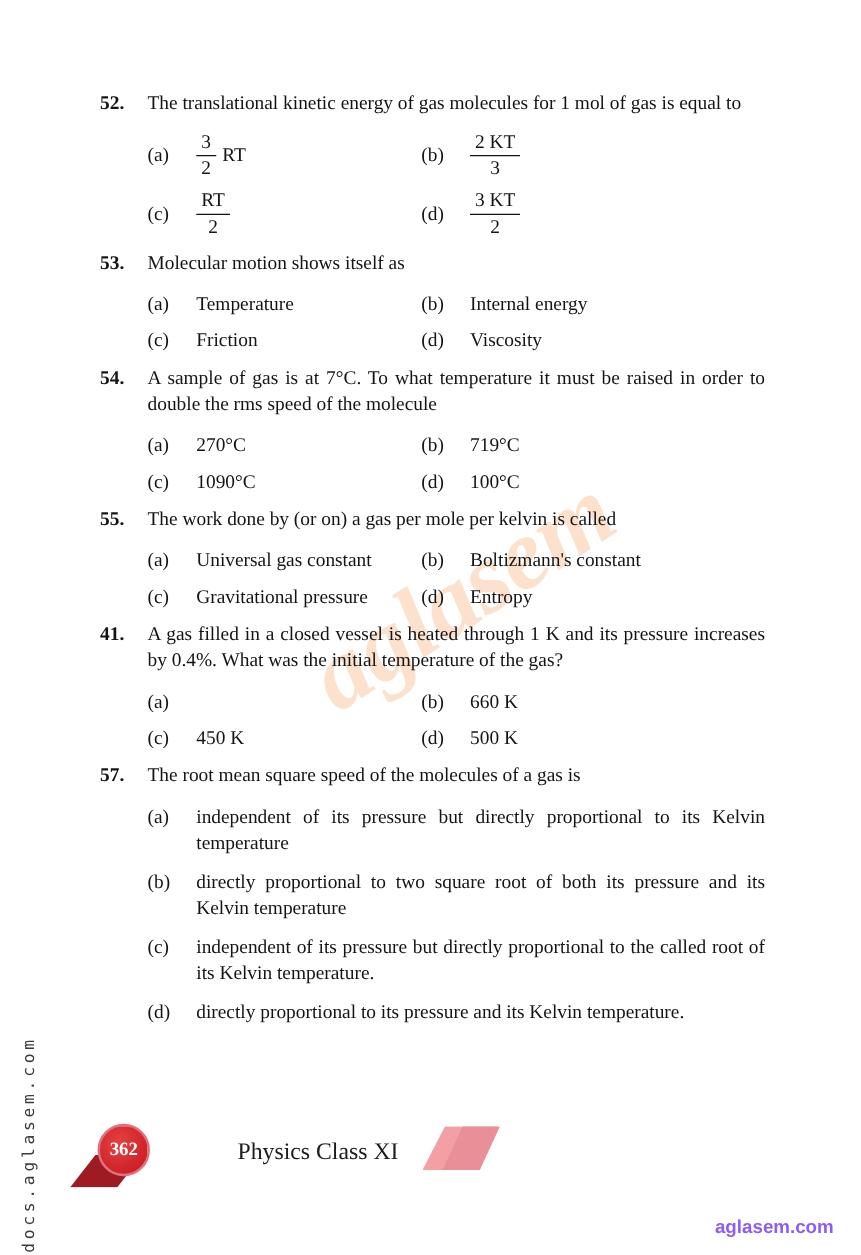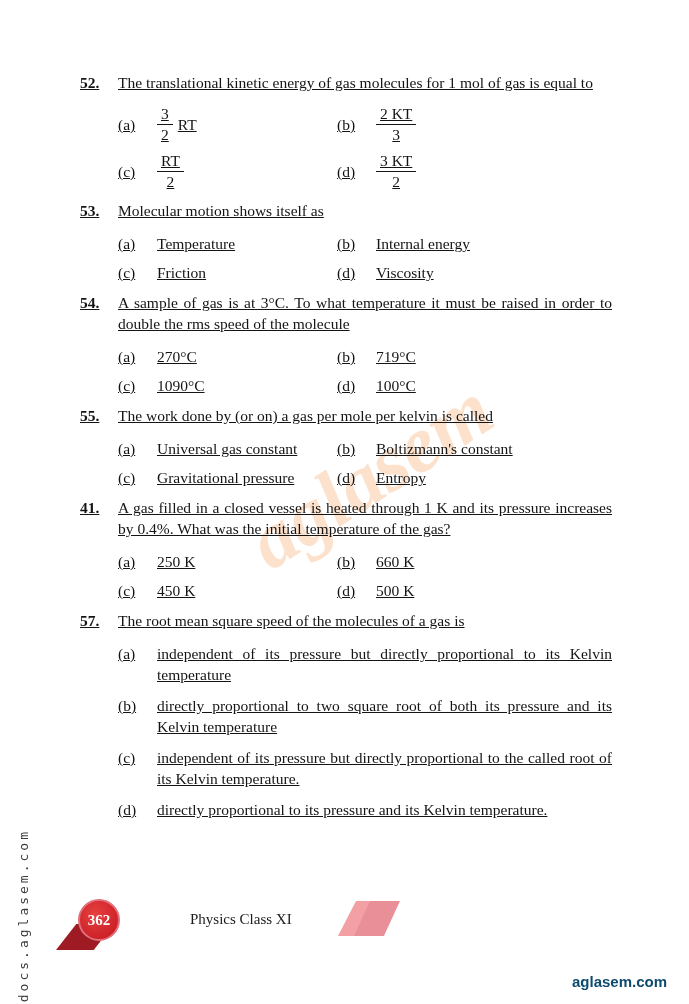--- a/index.html
+++ b/index.html
@@ -14,21 +14,20 @@
     font-size: 15.5px;
     color: #141414;
     overflow: hidden;
   }
   .content {
     position: absolute;
     left: 80px;
     top: 72px;
     width: 532px;
     z-index: 2;
-    text-decoration: underline;
   }
   .question { margin-bottom: 9px; }
   .q-head { display: flex; line-height: 21px; }
   .q-num { width: 38px; flex: none; font-weight: 700; }
   .q-text { flex: 1; text-align: justify; }
   .opts {
     margin-left: 38px;
     margin-top: 12px;
     display: grid;
     grid-template-columns: 219px 1fr;
@@ -101,21 +100,21 @@
     display: flex;
     align-items: center;
     justify-content: center;
     z-index: 4;
   }
   .footer-title {
     position: absolute;
     left: 190px;
     top: 911px;
     z-index: 4;
-    font-size: 15px;
+    font-size: 19px;
     color: #1c1c1c;
   }
   .pink-shape-1 {
     position: absolute;
     left: 338px;
     top: 901px;
     width: 60px;
     height: 35px;
     background: #f2a0a4;
     clip-path: polygon(30% 0, 100% 0, 70% 100%, 0 100%);
@@ -132,21 +131,21 @@
     z-index: 3;
   }
   .brand {
     position: absolute;
     right: 22px;
     bottom: 14px;
     z-index: 4;
     font-family: "Liberation Sans", sans-serif;
     font-weight: 700;
     font-size: 15px;
-    color: #0c4a6e;
+    color: #8b5cf6;
   }
 </style>
 </head>
 <body>
 
 <div class="page">
 
   <div class="watermark">aglasem</div>
 
   <div class="content">
@@ -221,21 +220,21 @@
         <div class="opt">
           <span class="opt-label">(d)</span>
           <span class="opt-text">Viscosity</span>
         </div>
       </div>
     </div>
 
     <div class="question">
       <div class="q-head">
         <span class="q-num">54.</span>
-        <span class="q-text">A sample of gas is at 3°C. To what temperature it must be raised in order to double the rms speed of the molecule</span>
+        <span class="q-text">A sample of gas is at 7°C. To what temperature it must be raised in order to double the rms speed of the molecule</span>
       </div>
       <div class="opts">
         <div class="opt">
           <span class="opt-label">(a)</span>
           <span class="opt-text">270°C</span>
         </div>
         <div class="opt">
           <span class="opt-label">(b)</span>
           <span class="opt-text">719°C</span>
         </div>
@@ -276,21 +275,20 @@
     </div>
 
     <div class="question">
       <div class="q-head">
         <span class="q-num">41.</span>
         <span class="q-text">A gas filled in a closed vessel is heated through 1 K and its pressure increases by 0.4%. What was the initial temperature of the gas?</span>
       </div>
       <div class="opts">
         <div class="opt">
           <span class="opt-label">(a)</span>
-          <span class="opt-text">250 K</span>
         </div>
         <div class="opt">
           <span class="opt-label">(b)</span>
           <span class="opt-text">660 K</span>
         </div>
         <div class="opt">
           <span class="opt-label">(c)</span>
           <span class="opt-text">450 K</span>
         </div>
         <div class="opt">

